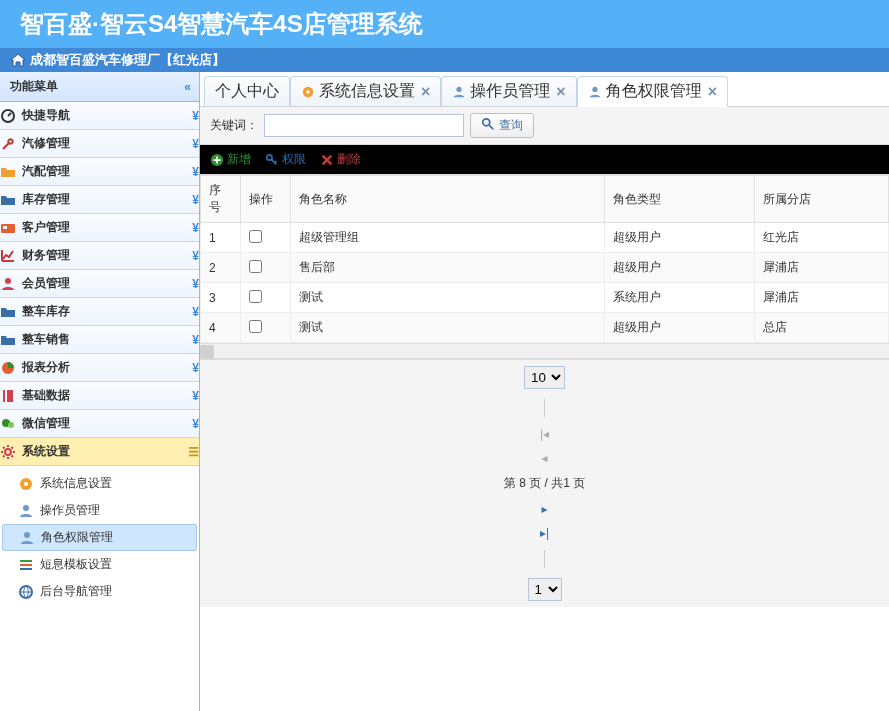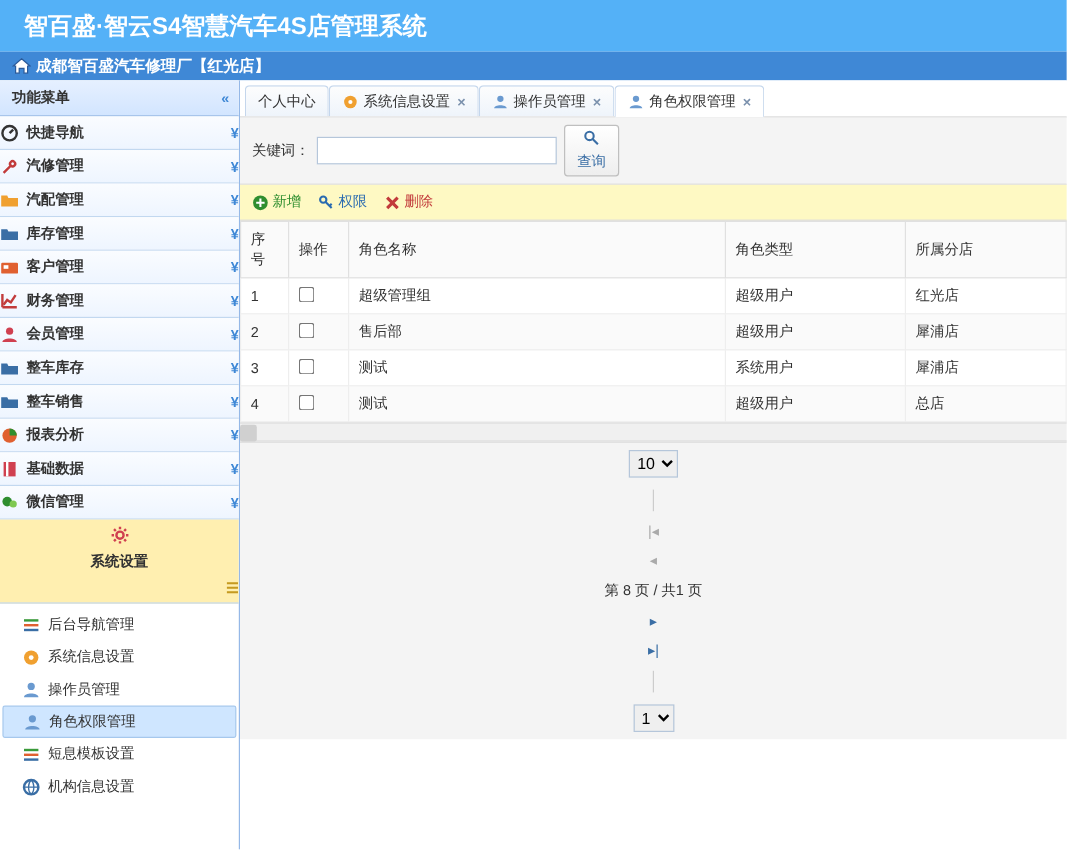--- a/index.html
+++ b/index.html
@@ -1,47 +1,47 @@
 <!DOCTYPE html>
 <html><head>
 <meta charset="utf-8">
 <style>
 * { box-sizing: border-box; margin: 0; padding: 0; }
 body { font-family: "Microsoft YaHei", Arial, sans-serif; font-size: 12px; color: #333; background: #fff; }
 
-.header { background: #54b1f7; color: #fff; padding: 8px 20px; font-size: 20px; font-weight: bold; }
+.header { background: #54b1f7; color: #fff; padding: 8px 20px; font-size: 24px; font-weight: bold; }
 .subheader { background: #3f88d6; color: #fff; padding: 3px 10px; font-size: 13px; display: flex; align-items: center; gap: 4px; font-weight: bold; }
 .home-ic { width: 16px; height: 14px; display: inline-block; }
 
 .container { display: flex; height: calc(100vh - 70px); }
 
 
 .sidebar { width: 200px; border-right: 1px solid #95b8e7; background: #fff; overflow-y: auto; }
 .side-title { background: linear-gradient(#e6f0ff, #d2e5ff); border-bottom: 1px solid #95b8e7; padding: 6px 10px; font-weight: bold; display: flex; justify-content: space-between; align-items: center; }
 .chevrons { color: #3f88d6; font-weight: bold; letter-spacing: -2px; }
 .menu-group { background: linear-gradient(#fafcff, #eef5ff); border-bottom: 1px solid #c2d8f0; padding: 5px 0; display: flex; align-items: center; gap: 6px; cursor: pointer; font-weight: bold; }
-.menu-group.active { background: #ffefb0; flex-direction: column; }
+.menu-group.active { background: #ffefb0; }
 .menu-group .exp { margin-left: auto; color: #3f88d6; font-weight: bold; }
 .submenu { padding: 4px 0; }
 .sub-item { padding: 5px 8px 5px 18px; display: flex; align-items: center; gap: 6px; cursor: pointer; }
 .sub-item.selected { background: #cfe6ff; border: 1px solid #a6c8ed; border-radius: 2px; margin: 0 2px; padding: 4px 6px 4px 16px; }
 .ic { width: 16px; height: 16px; display: inline-block; flex-shrink: 0; }
 
 
 .main { flex: 1; display: flex; flex-direction: column; }
 .tabs { display: flex; background: #fff; border-bottom: 1px solid #d4d4d4; padding: 4px 4px 0 4px; gap: 0; }
-.tab { border: 1px solid #c4d6ec; border-bottom: none; border-radius: 4px 4px 0 0; padding: 4px 10px; display: flex; align-items: center; gap: 4px; background: linear-gradient(#fdfdfd, #eef4fb); cursor: pointer; font-size: 12px; }
+.tab { border: 1px solid #c4d6ec; border-bottom: none; border-radius: 4px 4px 0 0; padding: 4px 10px; display: flex; align-items: center; gap: 4px; background: linear-gradient(#fdfdfd, #eef4fb); cursor: pointer; font-size: 16px; }
 .tab.active { background: #fff; border-bottom: 1px solid #fff; margin-bottom: -1px; }
 .tab .close { color: #7b91ad; font-weight: bold; margin-left: 2px; }
 
 .search-bar { background: #f4f4f4; border-bottom: 1px solid #ddd; padding: 6px 10px; display: flex; align-items: center; gap: 6px; }
 .search-bar input[type=text] { border: 1px solid #b5c6da; padding: 3px 6px; width: 200px; }
-.btn { border: 1px solid #bfbfbf; background: linear-gradient(#fff,#eee); padding: 3px 10px; border-radius: 3px; display: inline-flex; align-items: center; gap: 4px; cursor: pointer; color: #3a6ea5; flex-direction: column; }
-
-.toolbar { padding: 6px 10px; display: flex; gap: 14px; border-bottom: 1px solid #ddd; background: #fef9c3; }
+.btn { border: 1px solid #bfbfbf; background: linear-gradient(#fff,#eee); padding: 3px 10px; border-radius: 3px; display: inline-flex; gap: 4px; cursor: pointer; color: #3a6ea5; }
+
+.toolbar { padding: 6px 10px; display: flex; gap: 14px; border-bottom: 1px solid #ddd; background: #000000; }
 .tool-link { display: inline-flex; align-items: center; gap: 3px; cursor: pointer; }
 .tool-link.add { color: #2f8e2f; }
 .tool-link.perm { color: #2a6bb0; }
 .tool-link.del { color: #c23b3b; }
 
 .table { width: 100%; border-collapse: collapse; }
 .table th { background: #fafafa; border: 1px solid #e0e0e0; padding: 6px 8px; text-align: left; font-weight: normal; }
 .table td { border: 1px solid #eee; padding: 6px 8px; }
 .table tr:nth-child(even) td { background: #fafafa; }
 .chk { width: 13px; height: 13px; }
@@ -173,61 +173,53 @@
               <path d="M8 1 L8 3 M8 13 L8 15 M1 8 L3 8 M13 8 L15 8 M3 3 L4.5 4.5 M11.5 11.5 L13 13 M3 13 L4.5 11.5 M11.5 4.5 L13 3"></path>
             </g>
           </svg></span>
       <span>系统设置</span>
       <span class="exp" style="color:#c59a20">☰</span>
     </div>
 
     <div class="submenu">
       <div class="sub-item">
         <span class="ic"><svg viewBox="0 0 16 16">
+              <circle cx="8" cy="8" r="6" fill="#f0a030"></circle>
+              <circle cx="8" cy="8" r="2" fill="#fff"></circle>
+            </svg></span>
+        <span>系统信息设置</span>
+      </div>
+      <div class="sub-item">
+        <span class="ic"><svg viewBox="0 0 16 16">
+              <circle cx="8" cy="5" r="3" fill="#6a9ad0"></circle>
+              <path d="M2 14 C2 10 14 10 14 14 Z" fill="#6a9ad0"></path>
+            </svg></span>
+        <span>操作员管理</span>
+      </div>
+      <div class="sub-item selected">
+        <span class="ic"><svg viewBox="0 0 16 16">
+              <circle cx="8" cy="5" r="3" fill="#6a9ad0"></circle>
+              <path d="M2 14 C2 10 14 10 14 14 Z" fill="#6a9ad0"></path>
+            </svg></span>
+        <span>角色权限管理</span>
+      </div>
+      <div class="sub-item">
+        <span class="ic"><svg viewBox="0 0 16 16">
               <rect x="2" y="3" width="12" height="2" fill="#3a9a3a"></rect>
               <rect x="2" y="7" width="12" height="2" fill="#e06030"></rect>
               <rect x="2" y="11" width="12" height="2" fill="#3a6ea5"></rect>
             </svg></span>
-        <span>后台导航管理</span>
-      </div>
-      <div class="sub-item">
-        <span class="ic"><svg viewBox="0 0 16 16">
-              <circle cx="8" cy="8" r="6" fill="#f0a030"></circle>
-              <circle cx="8" cy="8" r="2" fill="#fff"></circle>
-            </svg></span>
-        <span>系统信息设置</span>
-      </div>
-      <div class="sub-item">
-        <span class="ic"><svg viewBox="0 0 16 16">
-              <circle cx="8" cy="5" r="3" fill="#6a9ad0"></circle>
-              <path d="M2 14 C2 10 14 10 14 14 Z" fill="#6a9ad0"></path>
-            </svg></span>
-        <span>操作员管理</span>
-      </div>
-      <div class="sub-item selected">
-        <span class="ic"><svg viewBox="0 0 16 16">
-              <circle cx="8" cy="5" r="3" fill="#6a9ad0"></circle>
-              <path d="M2 14 C2 10 14 10 14 14 Z" fill="#6a9ad0"></path>
-            </svg></span>
-        <span>角色权限管理</span>
-      </div>
-      <div class="sub-item">
-        <span class="ic"><svg viewBox="0 0 16 16">
-              <rect x="2" y="3" width="12" height="2" fill="#3a9a3a"></rect>
-              <rect x="2" y="7" width="12" height="2" fill="#e06030"></rect>
-              <rect x="2" y="11" width="12" height="2" fill="#3a6ea5"></rect>
-            </svg></span>
         <span>短息模板设置</span>
       </div>
       <div class="sub-item">
         <span class="ic"><svg viewBox="0 0 16 16">
               <circle cx="8" cy="8" r="6" fill="none" stroke="#3a6ea5" stroke-width="2"></circle>
               <path d="M2 8 L14 8 M8 2 C5 5 5 11 8 14 M8 2 C11 5 11 11 8 14" fill="none" stroke="#3a6ea5"></path>
             </svg></span>
-        <span>机构信息设置</span>
+        <span>后台导航管理</span>
       </div>
     </div>
   </div>
 
   <div class="main">
     <div class="tabs">
       <div class="tab">
         <span>个人中心</span>
       </div>
       <div class="tab">

